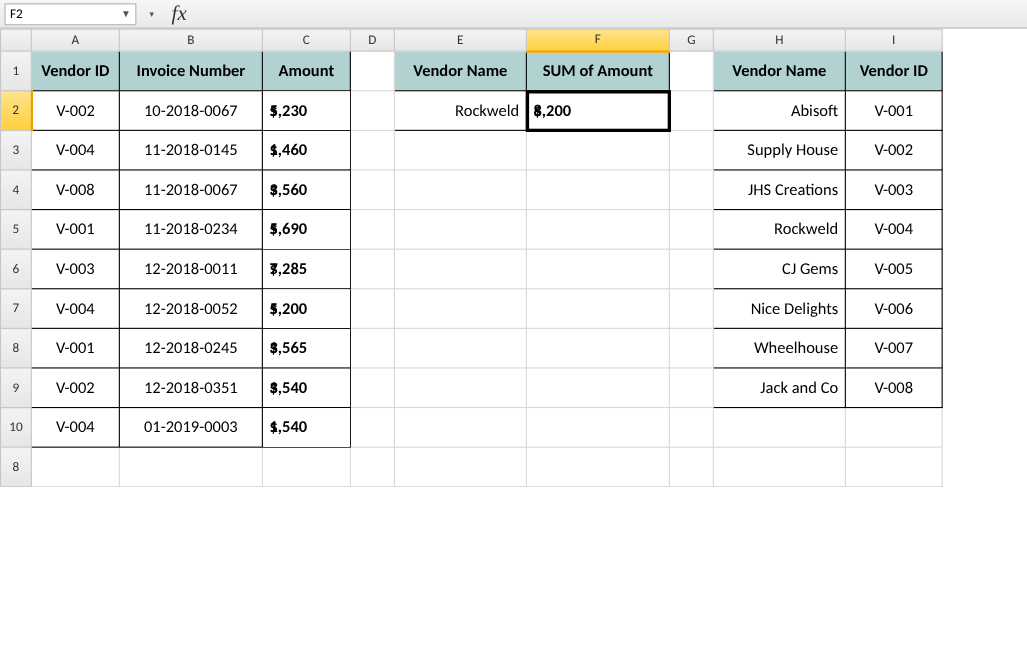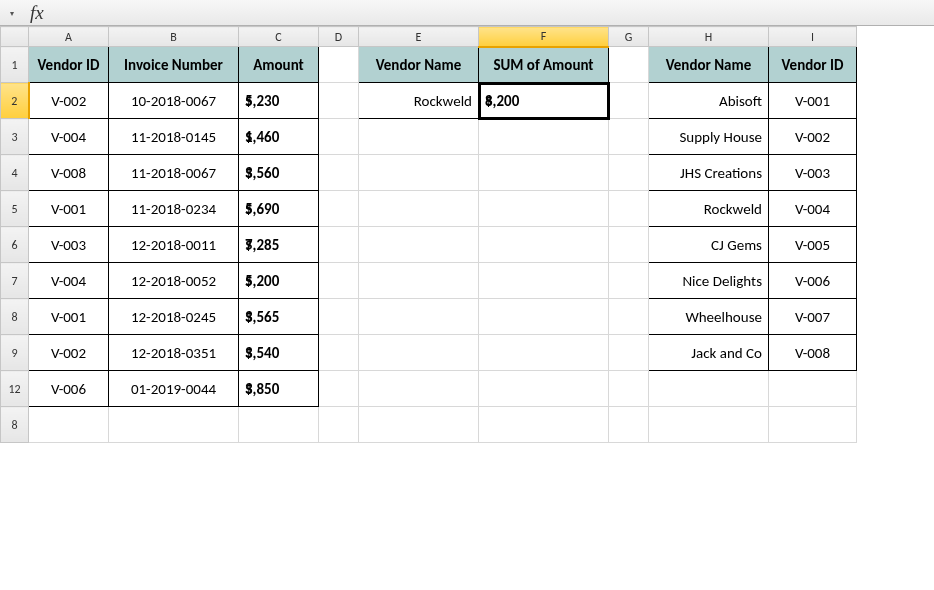--- a/index.html
+++ b/index.html
@@ -148,20 +148,24 @@
     width: 16px;
     font-size: 8px;
     color: #555;
     text-align: center;
   }
 </style>
 </head>
 <body>
 
 <div class="formula-bar">
+  <div class="name-box">
+    <span>F2</span>
+    <span class="dd">▼</span>
+  </div>
   <span class="tridrop">▾</span>
   <span class="fx">fx</span>
 </div>
 
 <div class="sheet-wrap">
   <table class="sheet">
     <thead>
       <tr>
         <th class="corner"></th>
       <th class="colhead cA">A</th>
@@ -278,24 +282,24 @@
           <td class="cell cB bbox center">12-2018-0351</td>
           <td class="cell cC bbox amount">3,540</td>
           <td class="cell cD"></td>
           <td class="cell cE"></td>
           <td class="cell cF"></td>
           <td class="cell cG"></td>
           <td class="cell cH bbox left">Jack and Co</td>
           <td class="cell cI bbox center">V-008</td>
         </tr>
         <tr>
-          <th class="rowhead">12</th>
-          <td class="cell cA bbox center">V-006</td>
-          <td class="cell cB bbox center">01-2019-0044</td>
-          <td class="cell cC bbox amount">3,850</td>
+          <th class="rowhead">10</th>
+          <td class="cell cA bbox center">V-004</td>
+          <td class="cell cB bbox center">01-2019-0003</td>
+          <td class="cell cC bbox amount">1,540</td>
           <td class="cell cD"></td>
           <td class="cell cE"></td>
           <td class="cell cF"></td>
           <td class="cell cG"></td>
           <td class="cell cH"></td>
           <td class="cell cI"></td>
         </tr>
         <tr>
           <th class="rowhead">8</th>
           <td class="cell cA"></td>

